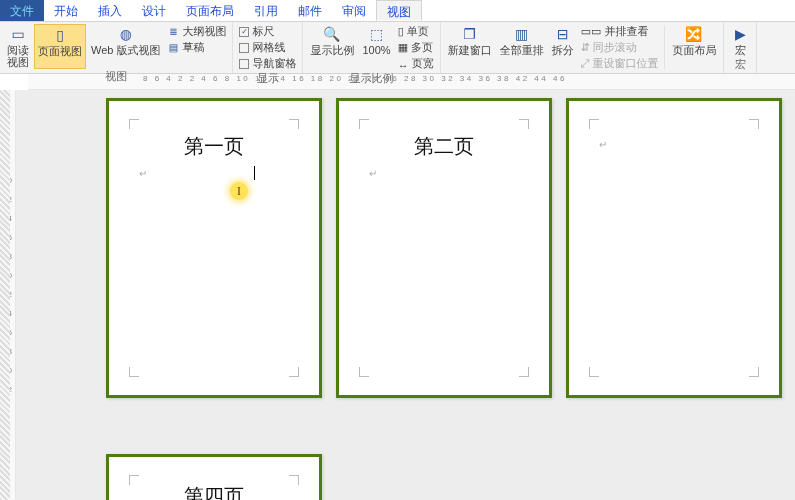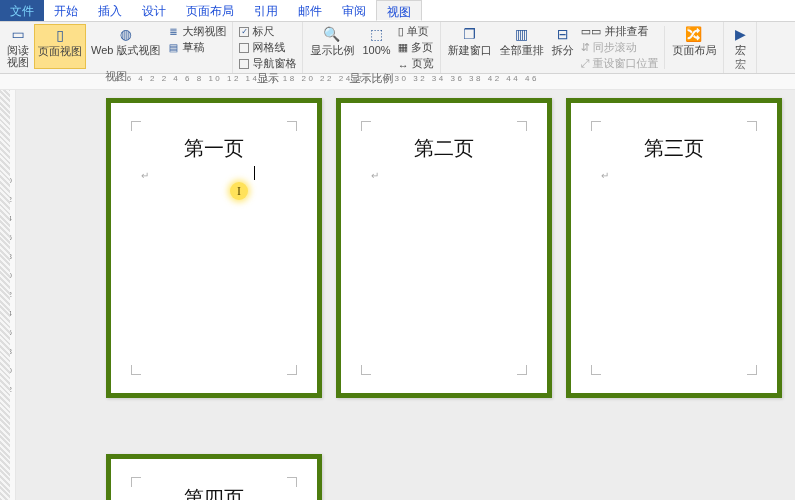--- a/index.html
+++ b/index.html
@@ -15,27 +15,27 @@
   .rgroup-row { display: flex; gap: 2px; }
   .rgroup-labels { display: flex; justify-content: center; font-size: 11px; color: #666; margin-top: auto; padding-bottom: 1px; }
   .rbtn { display: flex; flex-direction: column; align-items: center; justify-content: flex-start; padding: 1px 3px; font-size: 11px; line-height: 12px; cursor: pointer; gap: 1px; }
   .rbtn-big-icon { width: 18px; height: 18px; display: flex; align-items: center; justify-content: center; font-size: 14px; color: #2b579a; }
   .rbtn.active { background: #fde08a; border: 1px solid #e8c04a; }
   .checklist { display: flex; flex-direction: column; gap: 1px; font-size: 11px; padding: 0 2px; }
   .checkitem { display: flex; align-items: center; gap: 3px; cursor: pointer; }
   .chk { width: 10px; height: 10px; border: 1px solid #888; display: inline-flex; align-items: center; justify-content: center; font-size: 8px; color: #2b579a; }
   .divider { width: 1px; background: #e1e1e1; margin: 2px 2px; }
   
-  .hruler { height: 16px; background: #f9f9f9; border-bottom: 1px solid #e6e6e6; font-size: 8px; color: #888; padding-left: 115px; white-space: nowrap; overflow: hidden; letter-spacing: 2.5px; }
+  .hruler { height: 16px; background: #f9f9f9; border-bottom: 1px solid #e6e6e6; font-size: 8px; color: #888; padding-left: 115px; white-space: nowrap; overflow: hidden; letter-spacing: 2.5px; margin-left: 28px; }
   
   .workspace { display: flex; height: 410px; background: #f0f0f0; }
   .vruler { width: 16px; background: #f9f9f9; border-right: 1px solid #e6e6e6; font-size: 8px; color: #888; display: flex; flex-direction: column; align-items: center; padding-top: 10px; gap: 10px; }
   .canvas { flex: 1; background: #ededed; overflow: hidden; padding: 8px 0 0 90px; }
   .page-grid { display: grid; grid-template-columns: repeat(3, 216px); gap: 14px 14px; }
-  .page { width: 216px; height: 300px; background: #fff; border: 5px solid #4d7c0f; box-shadow: 1px 1px 3px rgba(0,0,0,0.15); position: relative; padding: 30px 28px; }
+  .page { width: 216px; height: 300px; background: #fff; border: 3px solid #4d7c0f; box-shadow: 1px 1px 3px rgba(0,0,0,0.15); position: relative; padding: 30px 28px; }
   .page-corner { position: absolute; width: 10px; height: 10px; border-color: #bbb; }
   .pc-tl { top: 18px; left: 20px; border-top: 1px solid #bbb; border-left: 1px solid #bbb; }
   .pc-tr { top: 18px; right: 20px; border-top: 1px solid #bbb; border-right: 1px solid #bbb; }
   .pc-bl { bottom: 18px; left: 20px; border-bottom: 1px solid #bbb; border-left: 1px solid #bbb; }
   .pc-br { bottom: 18px; right: 20px; border-bottom: 1px solid #bbb; border-right: 1px solid #bbb; }
   .page-title { text-align: center; font-family: SimSun, serif; font-size: 20px; color: #111; margin-top: 2px; }
   .page.short { height: 74px; padding: 24px 28px 0; margin-top: 42px; }
   .para-mark { font-size: 10px; color: #aaa; margin-top: 8px; text-align: left; padding-left: 2px; }
   
   .cursor-dot { position: absolute; top: 182px; left: 230px; width: 18px; height: 18px; border-radius: 50%; background: #ffe25a; box-shadow: 0 0 6px 2px rgba(255,221,60,0.7); display: flex; align-items: center; justify-content: center; font-size: 12px; color: #5a4a00; font-family: serif; }
@@ -216,21 +216,20 @@
           <div class="page-corner pc-bl"></div>
           <div class="page-corner pc-br"></div>
         <div class="page-title">第二页</div>
         <div class="para-mark">↵</div>
       </div>
       <div class="page">
         <div class="page-corner pc-tl"></div>
           <div class="page-corner pc-tr"></div>
           <div class="page-corner pc-bl"></div>
           <div class="page-corner pc-br"></div>
-        <div class="page-title">第三页</div>
         <div class="para-mark">↵</div>
       </div>
       <div class="page short">
         <div class="page-corner pc-tl"></div>
           <div class="page-corner pc-tr"></div>
         <div class="page-title">第四页</div>
       </div>
     </div>
   </div>
 </div>

